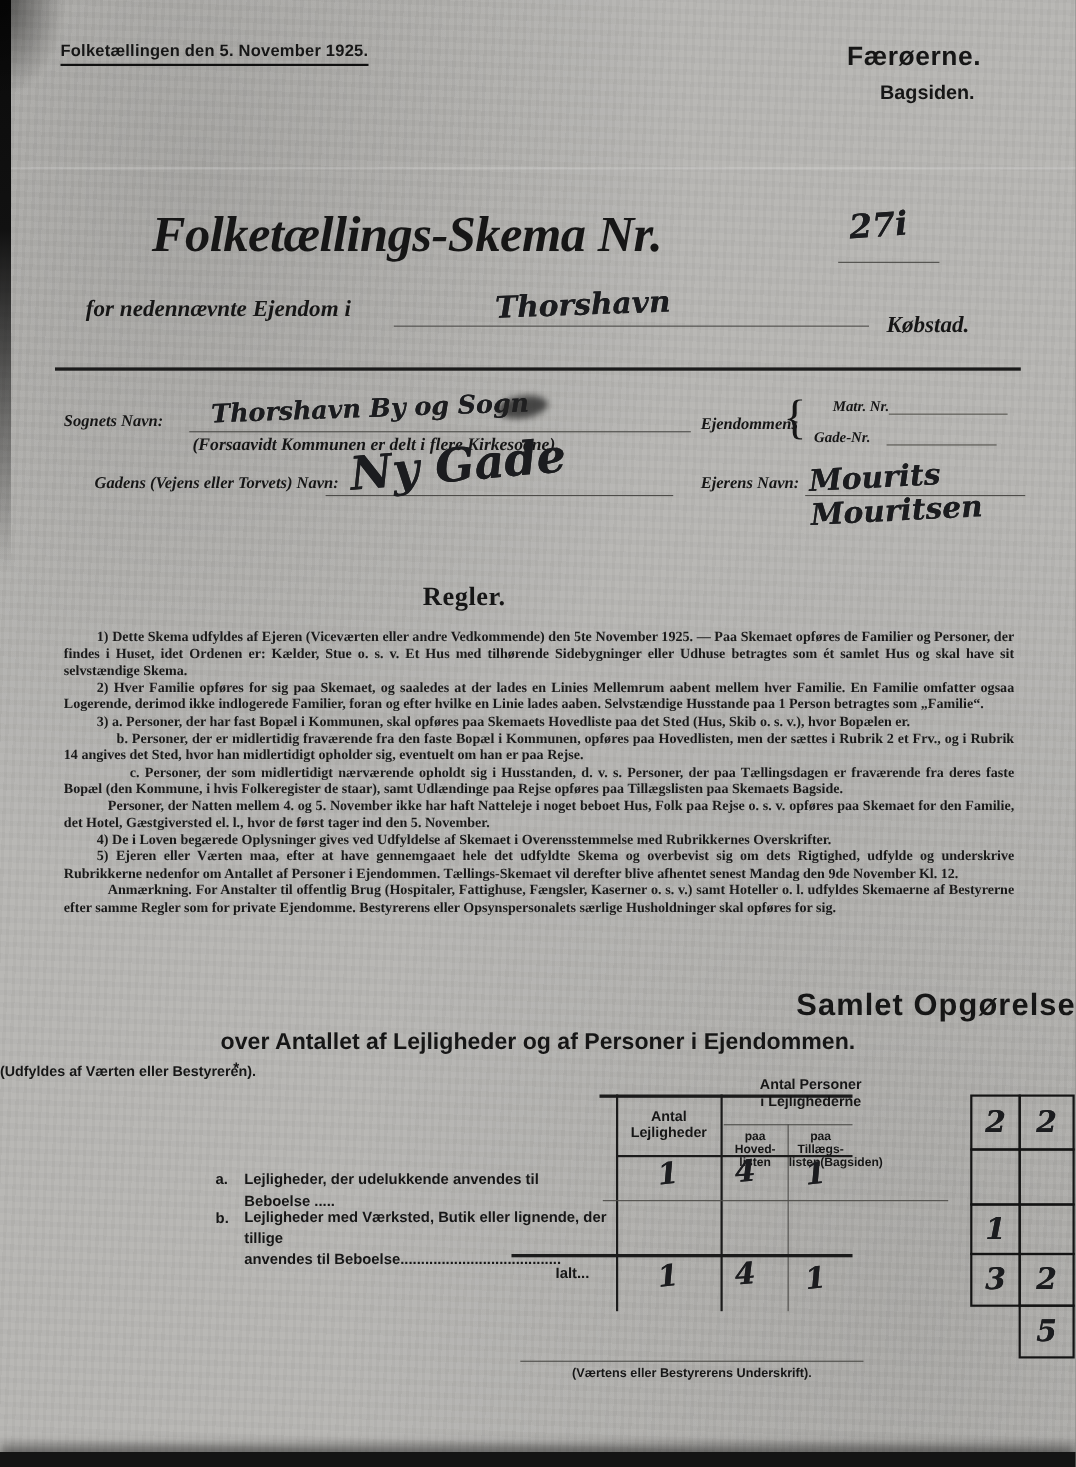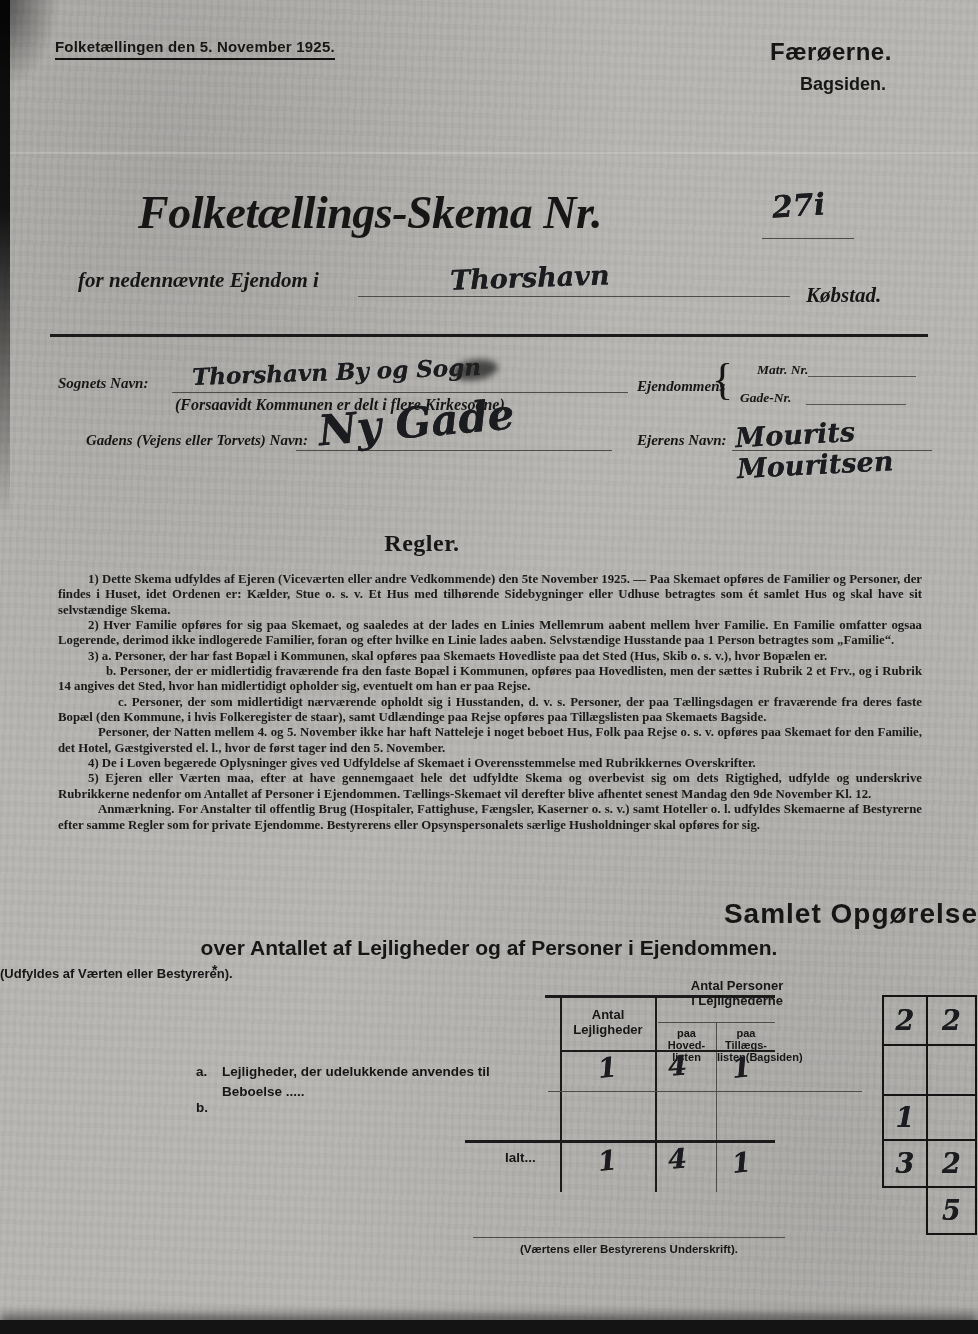--- a/index.html
+++ b/index.html
@@ -156,20 +156,22 @@
   <div class="abs sans b tbl-h pre" style="left:657px;top:979px;width:118px;margin-left:21px;">Antal Personer
 i Lejlighederne</div>
   <div class="abs sans b tbl-sh pre" style="left:657px;top:1027px;width:59px;">paa Hoved-
 listen</div>
   <div class="abs sans b tbl-sh pre" style="left:717px;top:1027px;width:58px;">paa Tillægs-
 listen(Bagsiden)</div>
 
   <div class="abs sans b rowlab" style="left:196px;top:1062px;">a.</div>
   <div class="abs sans b rowlab" style="left:222px;top:1062px;width:330px;">Lejligheder, der udelukkende anvendes til Beboelse .....</div>
   <div class="abs sans b rowlab" style="left:196px;top:1098px;">b.</div>
+  <div class="abs sans b rowlab pre" style="left:222px;top:1098px;width:330px;line-height:1.4;">Lejligheder med Værksted, Butik eller lignende, der tillige
+anvendes til Beboelse.......................................</div>
   <div class="abs sans b rowlab" style="left:505px;top:1148px;">Ialt...</div>
 
   <div class="abs hand hand-num" style="left:598px;top:1052px;transform:rotate(-6deg);">1</div>
   <div class="abs hand hand-num" style="left:668px;top:1050px;transform:rotate(-4deg);">4</div>
   <div class="abs hand hand-num" style="left:732px;top:1052px;transform:rotate(-6deg);">1</div>
   <div class="abs hand hand-num" style="left:598px;top:1145px;transform:rotate(-6deg);">1</div>
   <div class="abs hand hand-num" style="left:668px;top:1143px;transform:rotate(-4deg);">4</div>
   <div class="abs hand hand-num" style="left:732px;top:1147px;transform:rotate(-6deg);">1</div>
 
   <div class="abs" style="left:882px;top:995px;width:95px;height:243px;">

